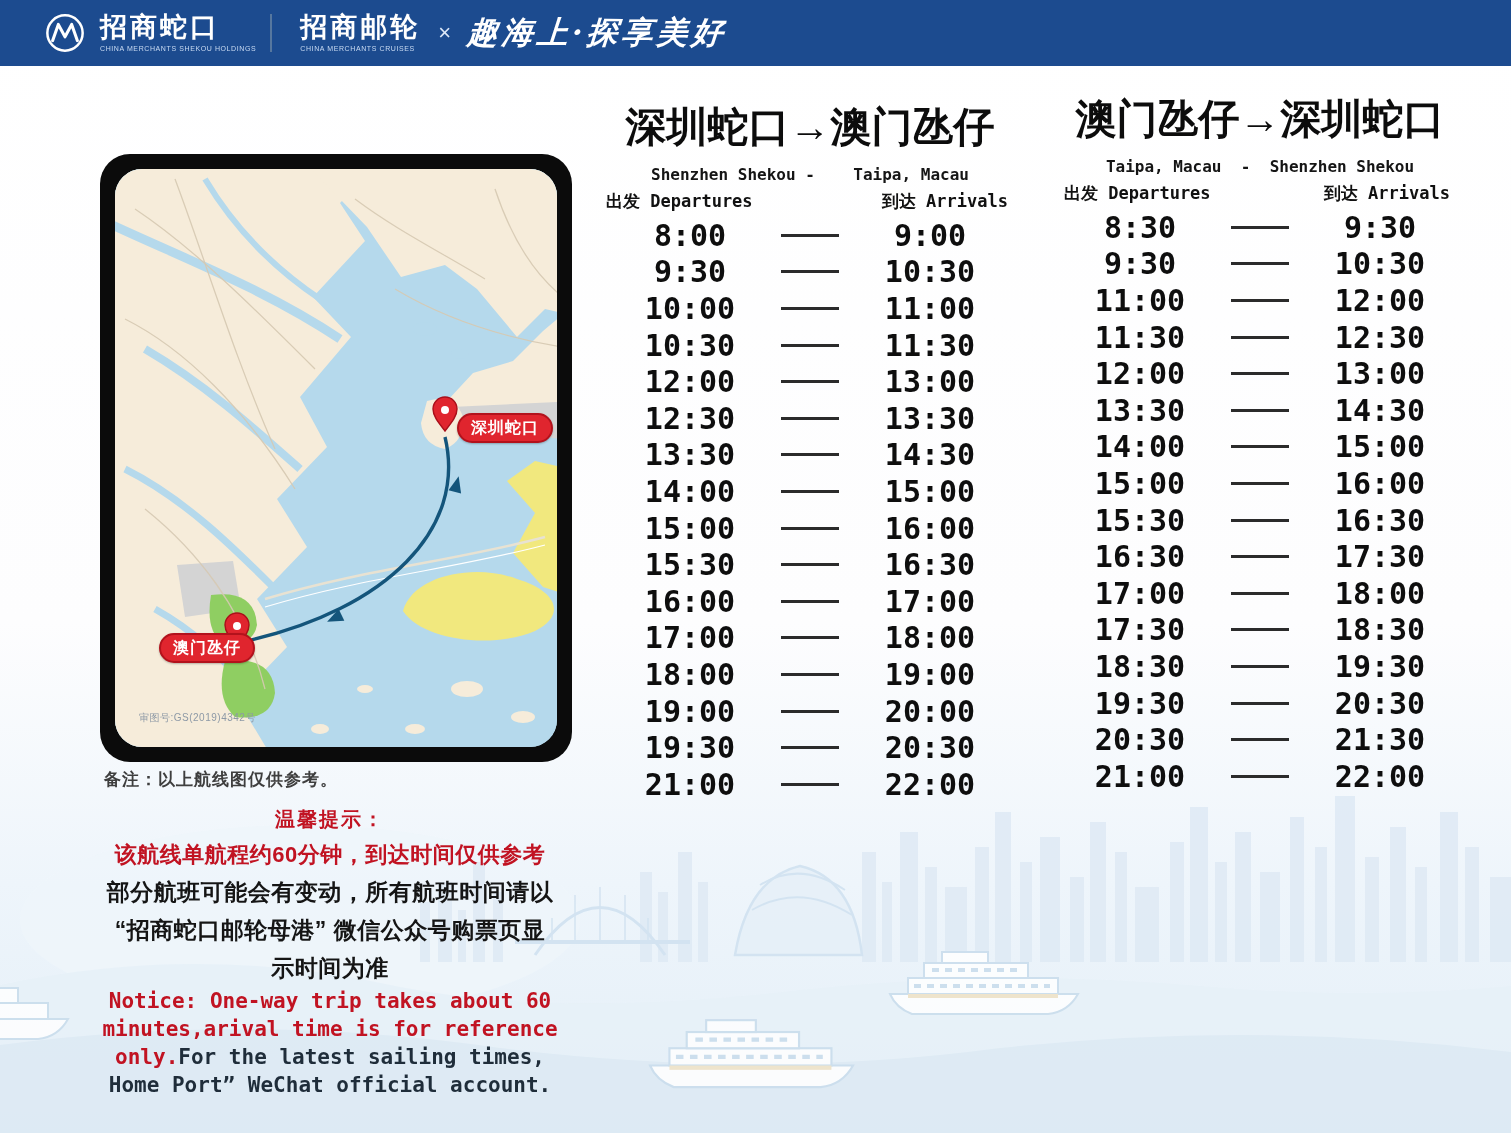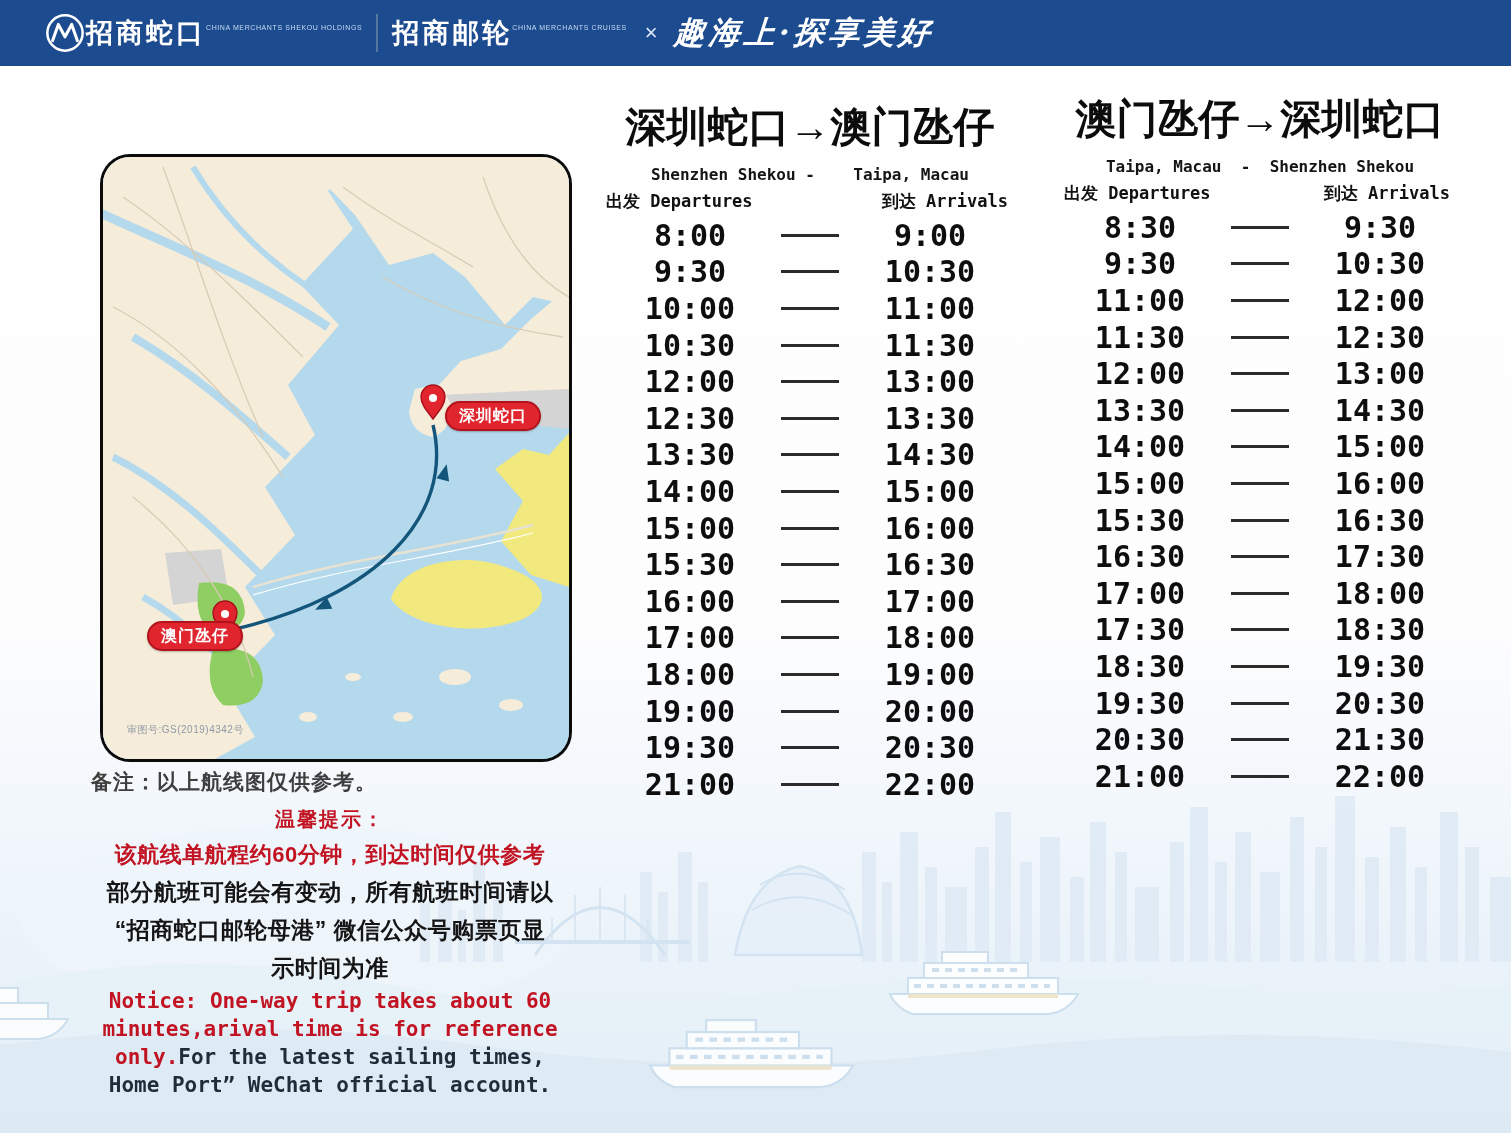--- a/index.html
+++ b/index.html
@@ -3,37 +3,37 @@
 <meta charset="utf-8">
 <style>
   * { margin:0; padding:0; box-sizing:border-box; }
   html,body { width:1511px; height:1133px; }
   body { font-family:"Liberation Sans","DejaVu Sans",sans-serif; background:#ffffff; overflow:hidden; }
   #stage { position:relative; width:1511px; height:1133px; background:linear-gradient(180deg,#ffffff 0%,#fdfdfe 55%,#eef5fb 78%,#e3eef7 100%); overflow:hidden; }
 
   
   .header { position:absolute; left:0; top:0; width:1511px; height:66px; background:#1c4b8f; display:flex; align-items:center; padding-left:44px; z-index:5; }
   .logo-mark { width:42px; height:42px; flex:0 0 42px; }
-  .brand-block { margin-left:0; display:flex; flex-direction:row; line-height:1; }
+  .brand-block { margin-left:14px; display:flex; flex-direction:column; line-height:1; }
   .brand-name { color:#ffffff; font-size:27px; font-weight:700; letter-spacing:3px; white-space:nowrap; }
   .brand-sub { color:#c9dbf3; font-size:7px; letter-spacing:0.6px; margin-top:4px; white-space:nowrap; }
   .brand-divider { width:2px; height:38px; background:#56779f; margin:0 14px; }
   .cross-mark { color:#dde8f8; font-size:22px; font-weight:400; margin:0 16px 0 18px; }
   .slogan { color:#ffffff; font-size:31px; font-weight:700; font-style:italic; font-family:"DejaVu Serif","Liberation Serif",serif; letter-spacing:4px; transform:skewX(-4deg); white-space:nowrap; }
 
   
-  .map-frame { position:absolute; left:100px; top:154px; width:472px; height:608px; background:#0b0b0b; border-radius:30px; padding:3px; z-index:2; }
+  .map-frame { position:absolute; left:100px; top:154px; width:472px; height:608px; background:#0b0b0b; border-radius:30px; padding:15px; z-index:2; }
   .map-inner { position:relative; width:100%; height:100%; border-radius:27px; overflow:hidden; background:#b5d9ec; }
   .map-inner svg { display:block; }
   .map-badge { position:absolute; height:30px; line-height:26px; background:#e0252e; border:2px solid #b3121c; color:#ffffff; border-radius:16px; padding:0 12px; font-size:16px; font-weight:700; letter-spacing:1px; white-space:nowrap; box-shadow:0 1px 2px rgba(0,0,0,.25); }
   .badge-shekou { left:342px; top:244px; }
   .badge-taipa  { left:44px;  top:464px; }
   .map-attribution { position:absolute; left:24px; bottom:22px; font-size:10px; color:#8d99a6; letter-spacing:0.5px; }
 
-  .map-note { position:absolute; left:91px; top:768px; font-size:21px; font-weight:700; color:#3e3e3e; letter-spacing:1px; z-index:2; }
+  .map-note { position:absolute; left:104px; top:768px; font-size:17px; font-weight:700; color:#3e3e3e; letter-spacing:1px; z-index:2; }
 
   
   .timetable { position:absolute; top:100px; z-index:2; }
   .tt-left  { left:598px;  width:424px; }
   .tt-right { left:1056px; top:92px; width:408px; }
   .tt-title { font-size:41px; font-weight:800; color:#0c0c0c; text-align:center; white-space:nowrap; letter-spacing:0px; font-family:"Liberation Sans","DejaVu Sans",sans-serif; }
   .tt-subtitle { margin-top:10px; text-align:center; font-family:"DejaVu Sans Mono","Liberation Mono",monospace; font-weight:700; font-size:16px; color:#151515; white-space:pre; }
   .tt-cols { display:flex; justify-content:space-between; padding:0 14px 0 8px; margin-top:6px; font-family:"DejaVu Sans Mono","Liberation Mono",monospace; font-weight:700; font-size:17px; color:#111; }
   .tt-rows { margin-top:4px; }
   .tt-row { display:flex; align-items:center; justify-content:center; height:36.6px; }

